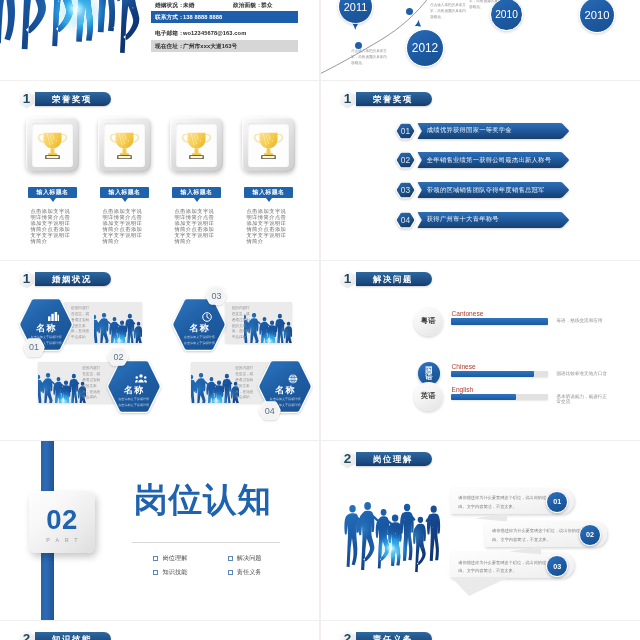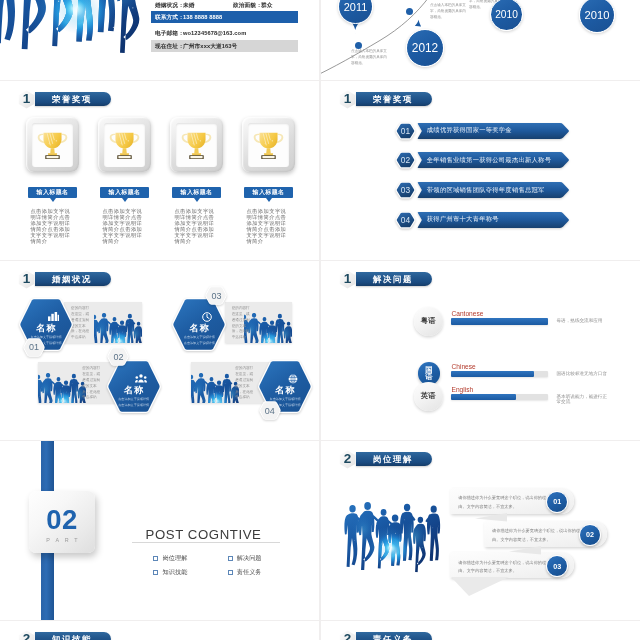--- a/index.html
+++ b/index.html
@@ -1207,21 +1207,21 @@
         </div>
       </div>
   </div>
 
   <div class="slide s-r3c0">
     <div class="sd-bar"></div>
     <div class="sd-card">
       <div class="num">02</div>
       <div class="part">P A R T</div>
     </div>
-    <div class="sd-sub">POST COGNTIVE</div>
+    <div class="sd-title">岗位认知</div>
     <div class="sd-line"></div>
     <div id="sd-bullets">
         <div class="sd-bul" style="left: 153.4px; top: 112.5px;">
           <span class="bx"></span>
           <span>岗位理解</span>
         </div>
         <div class="sd-bul" style="left: 227.6px; top: 112.5px;">
           <span class="bx"></span>
           <span>解决问题</span>
         </div>

